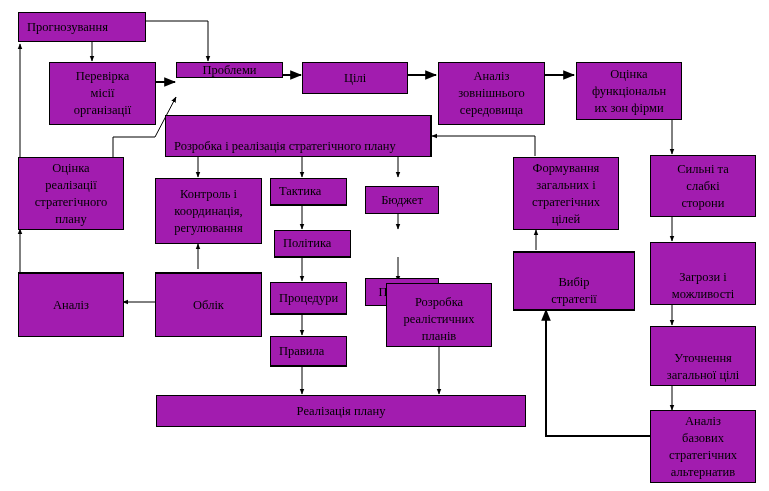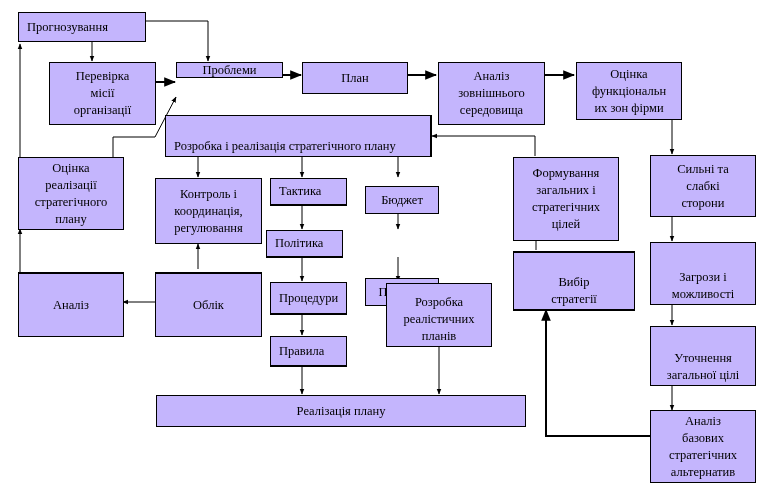--- a/index.html
+++ b/index.html
@@ -1,18 +1,18 @@
 <!DOCTYPE html>
 <html><head>
 <meta charset="utf-8">
 <style>
   html, body { margin: 0; padding: 0; background: #ffffff; }
   body { width: 769px; height: 491px; overflow: hidden; position: relative; font-family: "Liberation Serif", "DejaVu Serif", serif; }
   #diagram { position: absolute; left: 0; top: 0; width: 769px; height: 491px; }
-  .box { position: absolute; border: 1px solid #000; background: #c4b5fd; box-sizing: border-box; display: flex; align-items: center; justify-content: center; text-align: center; font-size: 12.5px; line-height: 17px; color: #000; padding: 1px 2px; }
+  .box { position: absolute; border: 1px solid #000; background: #a21caf; box-sizing: border-box; display: flex; align-items: center; justify-content: center; text-align: center; font-size: 12.5px; line-height: 17px; color: #000; padding: 1px 2px; }
   .box.thick-top { border-top-width: 2px; }
   .box.thick-bottom { border-bottom-width: 2px; }
   .box.left { justify-content: flex-start; padding-left: 8px; }
   .box.top { align-items: flex-end; padding-top: 4px; }
   .box span { white-space: pre-line; }
 </style>
 </head>
 <body>
 
 <svg id="diagram" viewBox="0 0 769 491" xmlns="http://www.w3.org/2000/svg">
@@ -86,21 +86,21 @@
   </div>
 <div class="box" style="left:49px;top:62px;width:107px;height:63px;">
     <span>Перевірка
 місії
 організації</span>
   </div>
 <div class="box" style="left:176px;top:62px;width:107px;height:16px;">
     <span>Проблеми</span>
   </div>
 <div class="box" style="left:302px;top:62px;width:106px;height:32px;">
-    <span>План</span>
+    <span>Цілі</span>
   </div>
 <div class="box" style="left:438px;top:62px;width:107px;height:63px;">
     <span>Аналіз
 зовнішнього
 середовища</span>
   </div>
 <div class="box" style="left:576px;top:62px;width:106px;height:58px;">
     <span>Оцінка
 функціональн
 их зон фірми</span>
@@ -120,33 +120,33 @@
     <span>Контроль і
 координація,
 регулювання</span>
   </div>
 <div class="box left" style="left:270px;top:178px;width:77px;height:28px;border-bottom-width:2px;">
     <span>Тактика</span>
   </div>
 <div class="box" style="left:365px;top:178px;width:74px;height:28px;margin-top:8px;">
     <span>Бюджет</span>
   </div>
-<div class="box" style="left:513px;top:157px;width:106px;height:84px;">
+<div class="box" style="left:513px;top:157px;width:106px;height:73px;">
     <span>Формування
 загальних і
 стратегічних
 цілей</span>
   </div>
 <div class="box" style="left:650px;top:155px;width:106px;height:62px;">
     <span>Сильні та
 слабкі
 сторони</span>
   </div>
 
-<div class="box left" style="left:266px;top:230px;width:77px;height:28px;border-bottom-width:2px;">
+<div class="box left" style="left:274px;top:230px;width:77px;height:28px;border-bottom-width:2px;">
     <span>Політика</span>
   </div>
 <div class="box" style="left:365px;top:230px;width:74px;height:28px;margin-top:48px;">
     <span>План дій</span>
   </div>
 <div class="box top" style="left:650px;top:242px;width:106px;height:63px;">
     <span>Загрози і
 можливості</span>
   </div>
 <div class="box top thick-top thick-bottom" style="left:513px;top:251px;width:122px;height:60px;padding-top:3px;">

